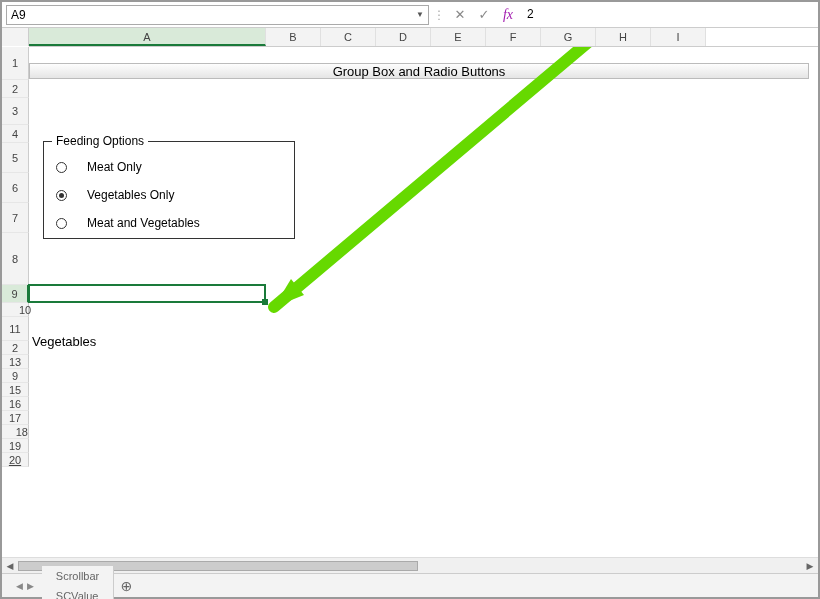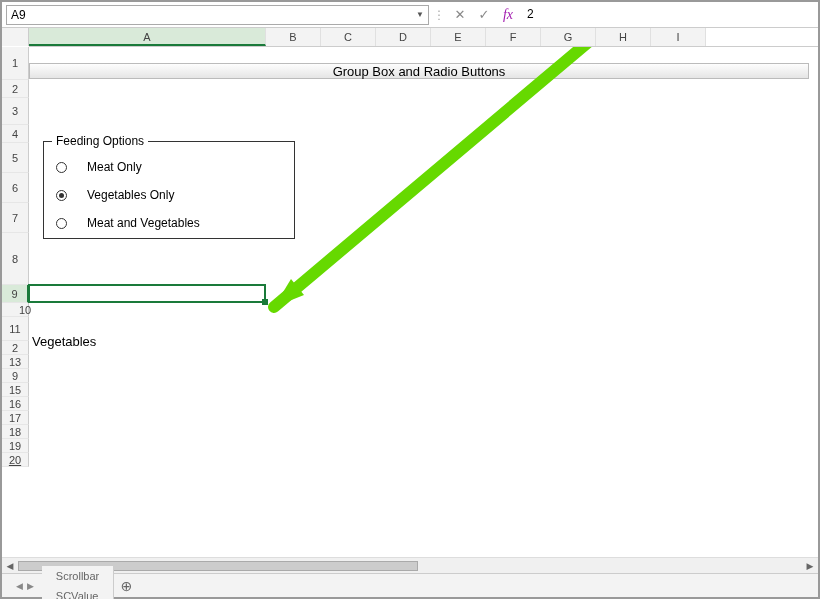--- a/index.html
+++ b/index.html
@@ -103,21 +103,21 @@
           <div class="row-h" style="height: 52px; line-height: 52px;">8</div>
           <div class="row-h sel" style="height: 18px; line-height: 18px;">9</div>
           <div class="row-h" style="height: 14px; line-height: 14px; padding-left: 17px;">10</div>
           <div class="row-h" style="height: 24px; line-height: 24px;">11</div>
           <div class="row-h" style="height: 14px; line-height: 14px;">2</div>
           <div class="row-h" style="height: 14px; line-height: 14px;">13</div>
           <div class="row-h" style="height: 14px; line-height: 14px;">9</div>
           <div class="row-h" style="height: 14px; line-height: 14px;">15</div>
           <div class="row-h" style="height: 14px; line-height: 14px;">16</div>
           <div class="row-h" style="height: 14px; line-height: 14px;">17</div>
-          <div class="row-h" style="height: 14px; line-height: 14px;">18</div>
+          <div class="row-h" style="height: 14px; line-height: 14px; text-align: right;">18</div>
           <div class="row-h" style="height: 14px; line-height: 14px;">19</div>
           <div class="row-h" style="height: 14px; line-height: 14px; text-decoration: underline;">20</div>
         </div>
       <div class="cells" id="cells">
 
         <div class="title-band">
           <span>Group Box and Radio Buttons</span>
         </div>
 
 

